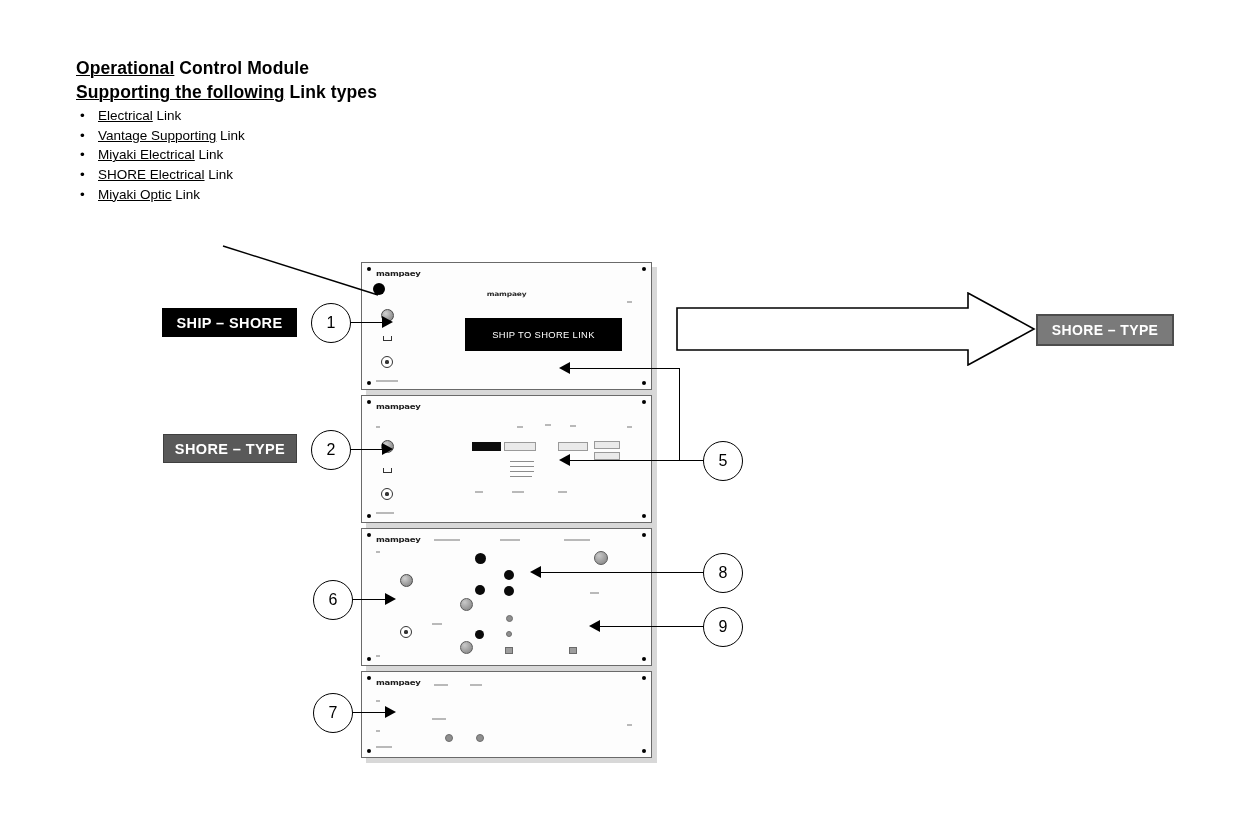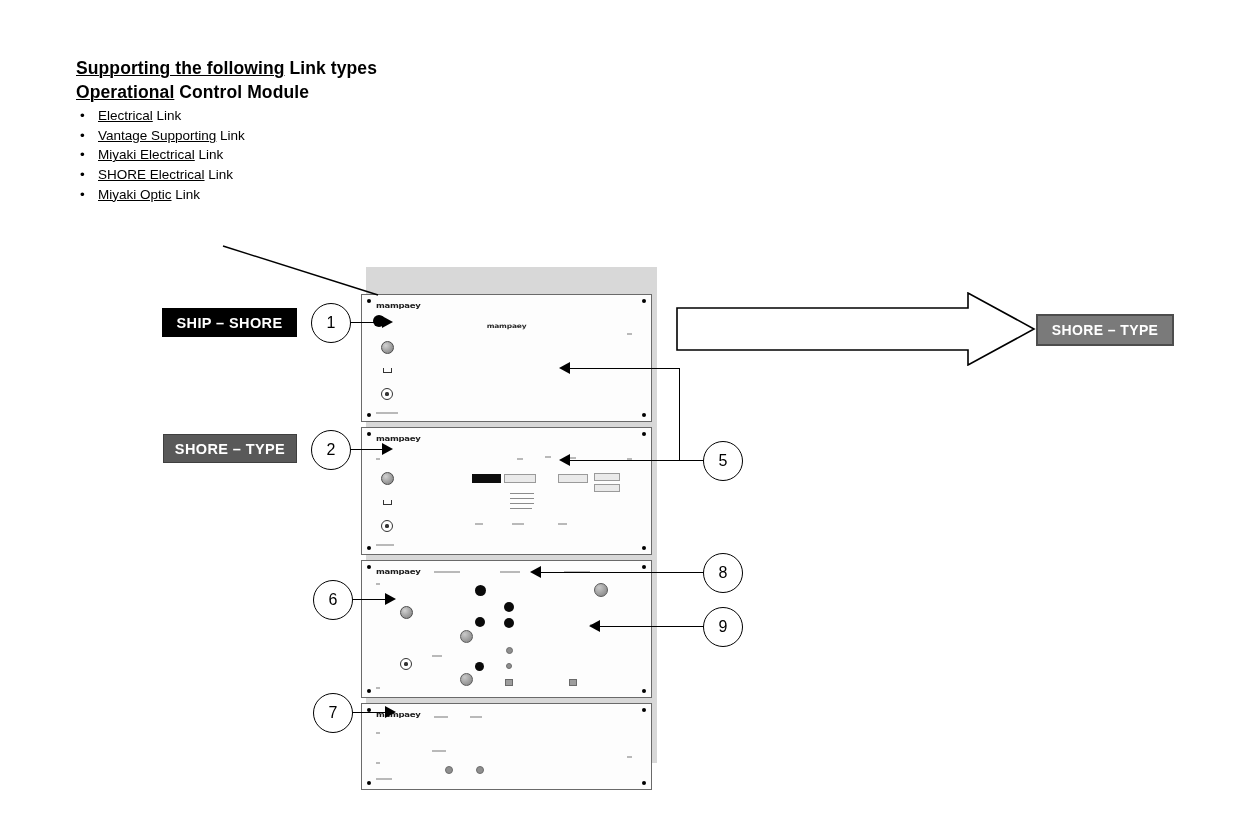--- a/index.html
+++ b/index.html
@@ -152,21 +152,20 @@
     z-index: 5;
   }
   #banner-label .u { text-decoration: underline; text-decoration-thickness: 1px; }
 
   
   #rack {
     position: absolute;
     left: 361px; top: 262px;
     width: 291px; height: 496px;
     z-index: 2;
-    margin-top: 32px;
   }
   #rack-shadow {
     position: absolute;
     left: 366px; top: 267px;
     width: 291px; height: 496px;
     background: #d8d8d8;
     z-index: 1;
   }
   .panel {
     position: absolute;
@@ -324,22 +323,22 @@
     border: 1px solid #6a6a6a;
     box-sizing: border-box;
   }
 </style>
 </head>
 <body>
 
 <div id="canvas">
 
   <div id="header-block">
+    <div class="hdr-line"><span class="u">Operational</span><span> Control Module</span></div>
     <div class="hdr-line"><span class="u">Supporting the following</span><span> Link types</span></div>
-    <div class="hdr-line"><span class="u">Operational</span><span> Control Module</span></div>
     <ul id="bullet-list">
       <li><span class="dot">•</span><span class="ul-part">Electrical</span><span> Link</span></li>
       <li><span class="dot">•</span><span class="ul-part">Vantage Supporting</span><span> Link</span></li>
       <li><span class="dot">•</span><span class="ul-part">Miyaki Electrical</span><span> Link</span></li>
       <li><span class="dot">•</span><span class="ul-part">SHORE Electrical</span><span> Link</span></li>
       <li><span class="dot">•</span><span class="ul-part">Miyaki Optic</span><span> Link</span></li>
     </ul>
   </div>
 
   <div id="rack-shadow"></div>
@@ -355,20 +354,23 @@
       <div class="ctl-dot-black" style="left:11px; top:20px;"></div>
       <div class="ctl-knob" style="left:19px; top:46px;"></div>
       <div class="ctl-u" style="left:21px; top:73px;"></div>
       <div class="ctl-conn" style="left:19px; top:93px;">
           <i></i>
         </div>
 
       <div class="smudge" style="left:14px; top:117px; width:22px;"></div>
       <div class="smudge" style="left:265px; top:38px; width:5px;"></div>
 
+      <div id="display-ship">
+        <span>SHIP TO SHORE LINK</span>
+      </div>
     </div>
 
     <div class="panel" style="top:133px; height:128px;">
       <span class="screw-b l"></span>
       <span class="screw-b r"></span>
       <div class="brand">mampaey</div>
 
       <div class="ctl-knob" style="left:19px; top:44px;"></div>
       <div class="ctl-u" style="left:21px; top:72px;"></div>
       <div class="ctl-conn" style="left:19px; top:92px;">

